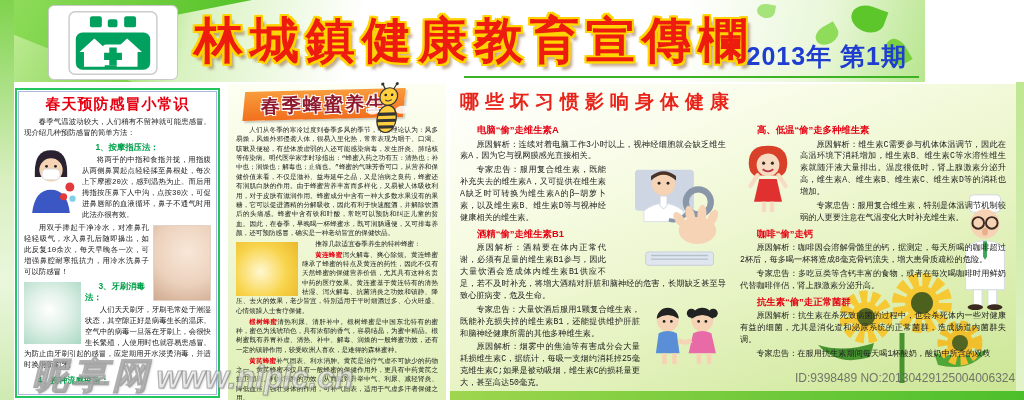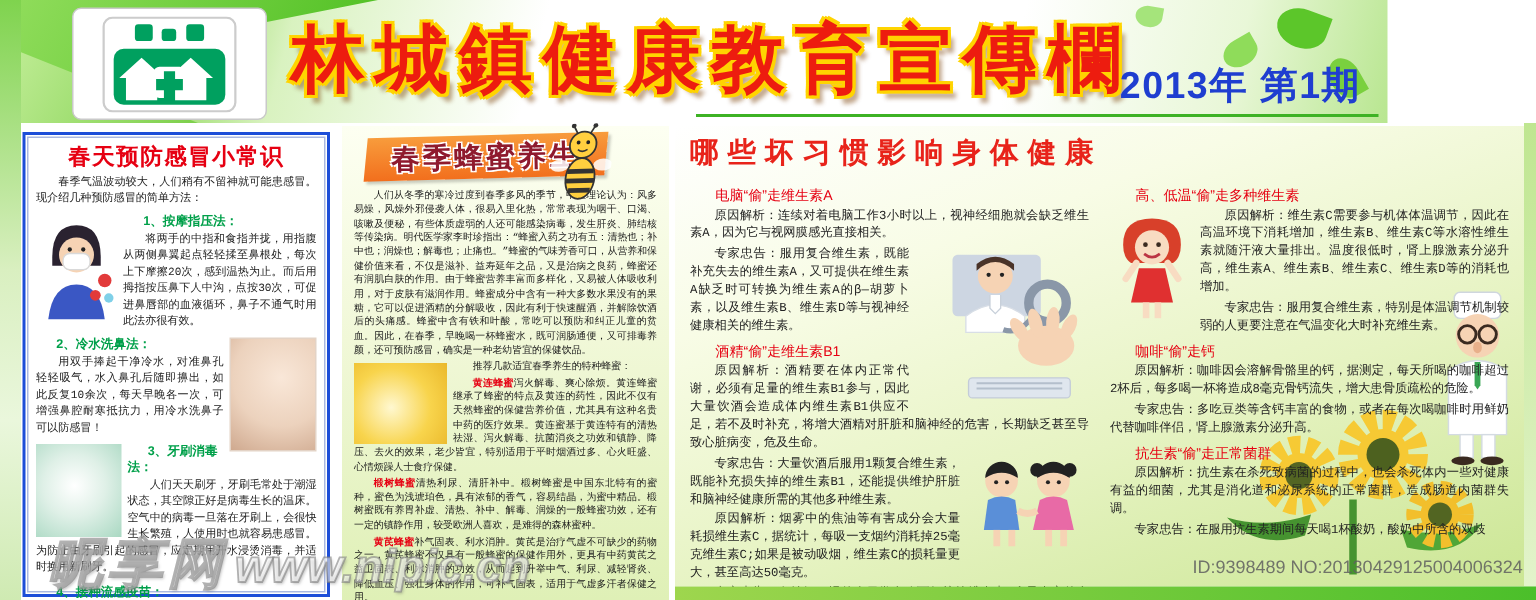--- a/index.html
+++ b/index.html
@@ -35,21 +35,21 @@
       2px 2px #ffd400,-2px -2px #ffd400,2px -2px #ffd400,-2px 2px #ffd400,4px 5px 3px rgba(120,60,0,.45);}
   .hd-issue{position:absolute;right:18px;top:40px;z-index:2;font-size:25px;font-weight:bold;
     color:#1f3ed0;letter-spacing:1px;white-space:nowrap;}
   .hd-line{position:absolute;left:452px;right:6px;top:76px;height:2px;background:#3db224;z-index:2;}
 
   
   p{margin:1.5px 0;text-align:justify;font-family:Liberation Mono, monospace;}
 
   
   .panel-cold{position:absolute;left:15px;top:88px;width:205px;height:310px;background:#fff;
-    border:2px solid #1d4ed8;box-shadow:inset 0 0 0 1px #fff,inset 0 0 0 2px #aab8e0;
+    border:2px solid #22c55e;box-shadow:inset 0 0 0 1px #fff,inset 0 0 0 2px #aab8e0;
     padding:4px 7px;box-sizing:border-box;z-index:2;}
   .panel-cold h2{margin:1px 0 3px;text-align:center;font-size:15px;font-weight:900;
     color:#e60012;letter-spacing:1px;}
   .panel-cold p{font-size:7.4px;line-height:1.5;color:#222;text-indent:2em;}
   .panel-cold h3{margin:3px 0 1px;font-size:8.4px;font-weight:bold;color:#00a04a;text-indent:1.6em;}
   .ill-woman{float:left;width:54px;height:70px;margin:2px 4px 1px 0;}
   .photo-wash{float:right;width:56px;height:74px;margin:2px 0 2px 4px;border:1px solid #e3d3c6;
     background:radial-gradient(circle at 60% 35%,#f9e7d8 0%,#ecd2bd 55%,#cfa98f 100%);}
   .photo-brush{float:left;width:57px;height:62px;margin:2px 4px 1px 0;
     background:radial-gradient(circle at 45% 45%,#ffffff 0%,#dff0e7 45%,#a9d8c2 100%);}
@@ -70,21 +70,21 @@
     background:radial-gradient(circle at 40% 55%,#fff8d0 0%,#f8d44c 55%,#eab82a 100%);}
 
   
   .panel-habits{position:absolute;left:450px;top:84px;width:566px;height:307px;
     background:linear-gradient(160deg,#ffffff 0%,#f8fce6 28%,#e6f3c2 62%,#cbe694 100%);
     padding:2px 10px;box-sizing:border-box;z-index:2;}
   .panel-habits h2{margin:3px 0 5px;text-align:left;font-size:19px;font-weight:900;
     color:#e8231a;letter-spacing:6px;}
   .cols{display:flex;gap:14px;position:relative;z-index:2;}
   .col{flex:1;min-width:0;}
-  .col h3{margin:4px 0 1px;font-size:9.4px;font-weight:normal;color:#e60012;text-indent:1.8em;}
+  .col h3{margin:4px 0 1px;font-size:9.4px;font-weight:bold;color:#e60012;text-indent:1.8em;}
   .col p{font-size:8.2px;line-height:1.46;color:#222;text-indent:2em;}
   .doctor{float:right;width:116px;height:108px;margin:0 0 2px 4px;}
   .kids{float:right;width:82px;height:60px;margin:2px 0 0 4px;}
   .girl{float:left;width:56px;height:76px;margin:2px 4px 0 0;}
   .doc2{position:absolute;right:0px;top:104px;width:62px;height:126px;z-index:1;}
   .sunflowers{position:absolute;right:26px;bottom:6px;width:176px;height:112px;z-index:0;opacity:.95;}
 
   .band-bottom{position:absolute;left:450px;right:0;bottom:0;height:9px;
     background:linear-gradient(90deg,#9ed64e,#4bbf2a);z-index:4;}
 
@@ -147,21 +147,20 @@
       <rect x="20" y="29" width="20" height="12" rx="5" fill="#ffffff" stroke="#d9d9d9"></rect>
       <path d="M9 78 q3 -26 21 -26 q18 0 21 26 z" fill="#3a57c4"></path>
       <circle cx="51" cy="49" r="5" fill="#e23a3a"></circle>
       <circle cx="44" cy="60" r="4" fill="#e23a3a"></circle>
       <circle cx="54" cy="62" r="3.5" fill="#7fd0e8"></circle>
     </svg>
     <h3>1、按摩指压法：</h3>
     <p>将两手的中指和食指并拢，用指腹从两侧鼻翼起点轻轻揉至鼻根处，每次上下摩擦20次，感到温热为止。而后用拇指按压鼻下人中沟，点按30次，可促进鼻唇部的血液循环，鼻子不通气时用此法亦很有效。</p>
 
     <div class="photo-wash"></div>
-    <h3>2、冷水洗鼻法：</h3>
     <p>用双手捧起干净冷水，对准鼻孔轻轻吸气，水入鼻孔后随即擤出，如此反复10余次，每天早晚各一次，可增强鼻腔耐寒抵抗力，用冷水洗鼻子可以防感冒！</p>
 
     <div class="photo-brush"></div>
     <h3>3、牙刷消毒法：</h3>
     <p>人们天天刷牙，牙刷毛常处于潮湿状态，其空隙正好是病毒生长的温床。空气中的病毒一旦落在牙刷上，会很快生长繁殖，人使用时也就容易患感冒。为防止由牙刷引起的感冒，应定期用开水浸烫消毒，并适时换用新刷牙。</p>
 
     <h3>4、接种流感疫苗：</h3>
 
   </section>
 

